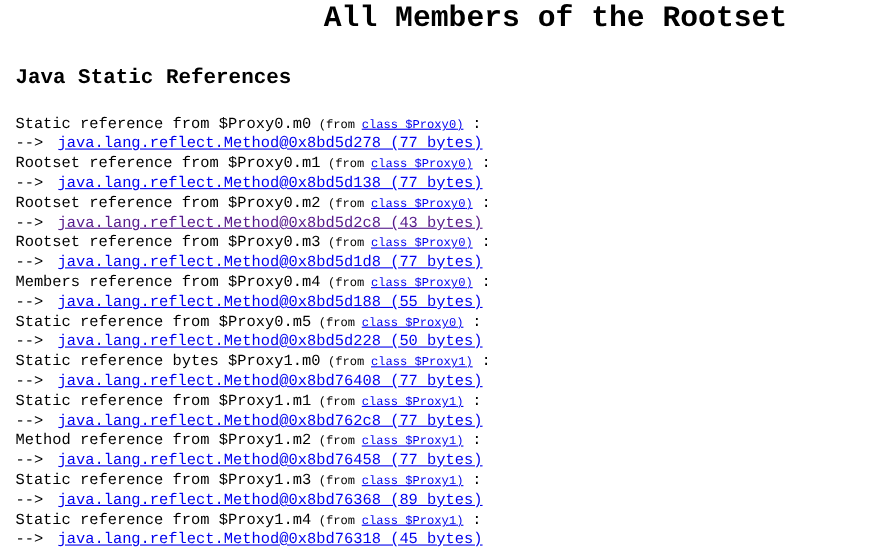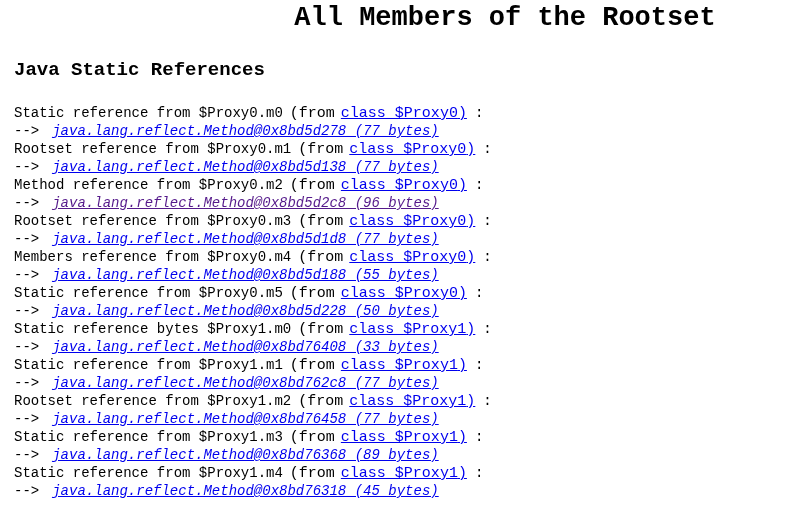--- a/index.html
+++ b/index.html
@@ -37,31 +37,30 @@
     margin-bottom: 24px;
     white-space: nowrap;
   }
   .entries { font-size: 14px; }
   .entry-line {
     height: 18px;
     line-height: 18px;
     white-space: nowrap;
   }
   .entry small {
-    font-size: 15px;
+    font-size: 11px;
     margin-left: 7px;
   }
   a { color: var(--link); text-decoration: underline; cursor: pointer; }
   a.visited { color: var(--visited); }
   .from-link { margin-left: 6px; }
   .colon { margin-left: 8px; }
   .obj-link {
     margin-left: 8px;
     padding-left: 5px;  
-    font-style: italic;
   }
 </style>
 </head>
 <body>
 
 <div class="page">
   <h1 class="page-title">All Members of the Rootset</h1>
   <h2 class="section-heading">Java Static References</h2>
   <div class="entries">
   <div class="entry">
@@ -77,24 +76,24 @@
     <div class="entry-line">
       <span>Rootset reference from $Proxy0.m1</span><small><span>(from</span><a href="#" class="from-link"><span>class $Proxy0</span><span>)</span></a></small><span class="colon">:</span>
     </div>
     <div class="entry-line">
       <span>--&gt;</span><a href="#" class="obj-link">java.lang.reflect.Method@0x8bd5d138 (77 bytes)</a>
     </div>
   </div>
 
   <div class="entry">
     <div class="entry-line">
-      <span>Method reference from $Proxy0.m2</span><small><span>(from</span><a href="#" class="from-link"><span>class $Proxy0</span><span>)</span></a></small><span class="colon">:</span>
+      <span>Rootset reference from $Proxy0.m2</span><small><span>(from</span><a href="#" class="from-link"><span>class $Proxy0</span><span>)</span></a></small><span class="colon">:</span>
     </div>
     <div class="entry-line">
-      <span>--&gt;</span><a href="#" class="obj-link visited">java.lang.reflect.Method@0x8bd5d2c8 (96 bytes)</a>
+      <span>--&gt;</span><a href="#" class="obj-link visited">java.lang.reflect.Method@0x8bd5d2c8 (43 bytes)</a>
     </div>
   </div>
 
   <div class="entry">
     <div class="entry-line">
       <span>Rootset reference from $Proxy0.m3</span><small><span>(from</span><a href="#" class="from-link"><span>class $Proxy0</span><span>)</span></a></small><span class="colon">:</span>
     </div>
     <div class="entry-line">
       <span>--&gt;</span><a href="#" class="obj-link">java.lang.reflect.Method@0x8bd5d1d8 (77 bytes)</a>
     </div>
@@ -116,36 +115,36 @@
     <div class="entry-line">
       <span>--&gt;</span><a href="#" class="obj-link">java.lang.reflect.Method@0x8bd5d228 (50 bytes)</a>
     </div>
   </div>
 
   <div class="entry">
     <div class="entry-line">
       <span>Static reference bytes $Proxy1.m0</span><small><span>(from</span><a href="#" class="from-link"><span>class $Proxy1</span><span>)</span></a></small><span class="colon">:</span>
     </div>
     <div class="entry-line">
-      <span>--&gt;</span><a href="#" class="obj-link">java.lang.reflect.Method@0x8bd76408 (33 bytes)</a>
+      <span>--&gt;</span><a href="#" class="obj-link">java.lang.reflect.Method@0x8bd76408 (77 bytes)</a>
     </div>
   </div>
 
   <div class="entry">
     <div class="entry-line">
       <span>Static reference from $Proxy1.m1</span><small><span>(from</span><a href="#" class="from-link"><span>class $Proxy1</span><span>)</span></a></small><span class="colon">:</span>
     </div>
     <div class="entry-line">
       <span>--&gt;</span><a href="#" class="obj-link">java.lang.reflect.Method@0x8bd762c8 (77 bytes)</a>
     </div>
   </div>
 
   <div class="entry">
     <div class="entry-line">
-      <span>Rootset reference from $Proxy1.m2</span><small><span>(from</span><a href="#" class="from-link"><span>class $Proxy1</span><span>)</span></a></small><span class="colon">:</span>
+      <span>Method reference from $Proxy1.m2</span><small><span>(from</span><a href="#" class="from-link"><span>class $Proxy1</span><span>)</span></a></small><span class="colon">:</span>
     </div>
     <div class="entry-line">
       <span>--&gt;</span><a href="#" class="obj-link">java.lang.reflect.Method@0x8bd76458 (77 bytes)</a>
     </div>
   </div>
 
   <div class="entry">
     <div class="entry-line">
       <span>Static reference from $Proxy1.m3</span><small><span>(from</span><a href="#" class="from-link"><span>class $Proxy1</span><span>)</span></a></small><span class="colon">:</span>
     </div>

